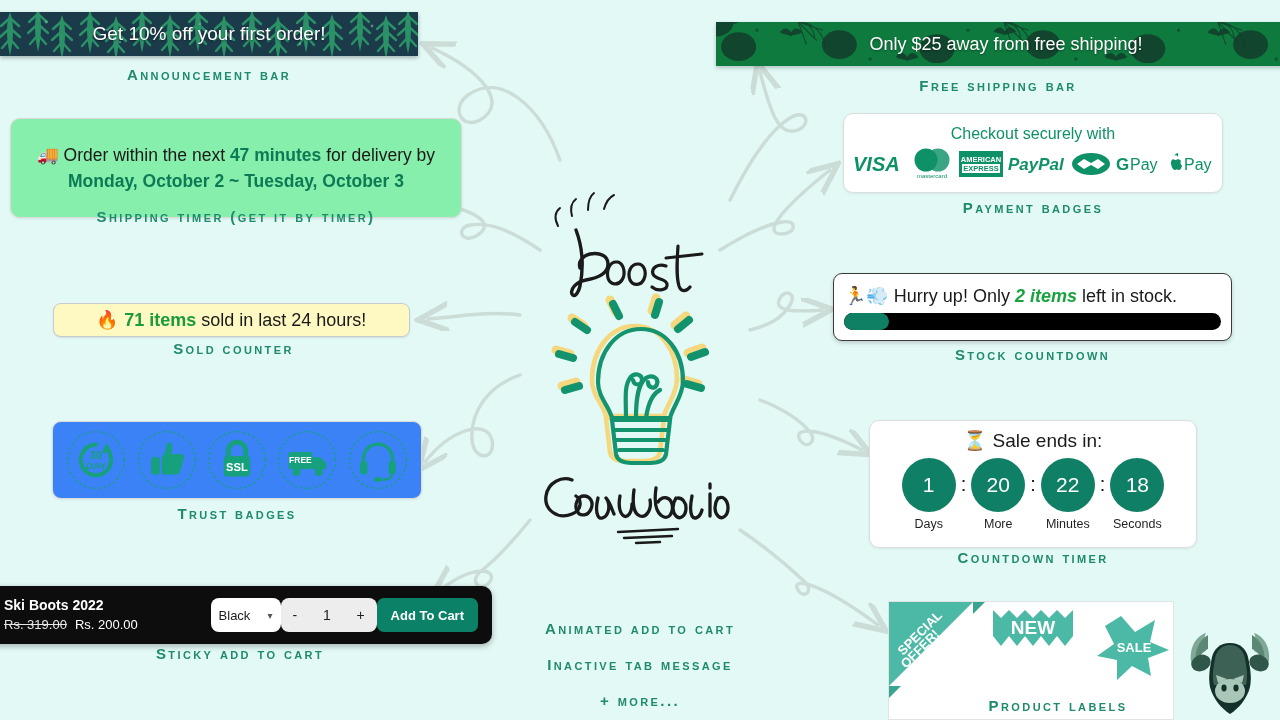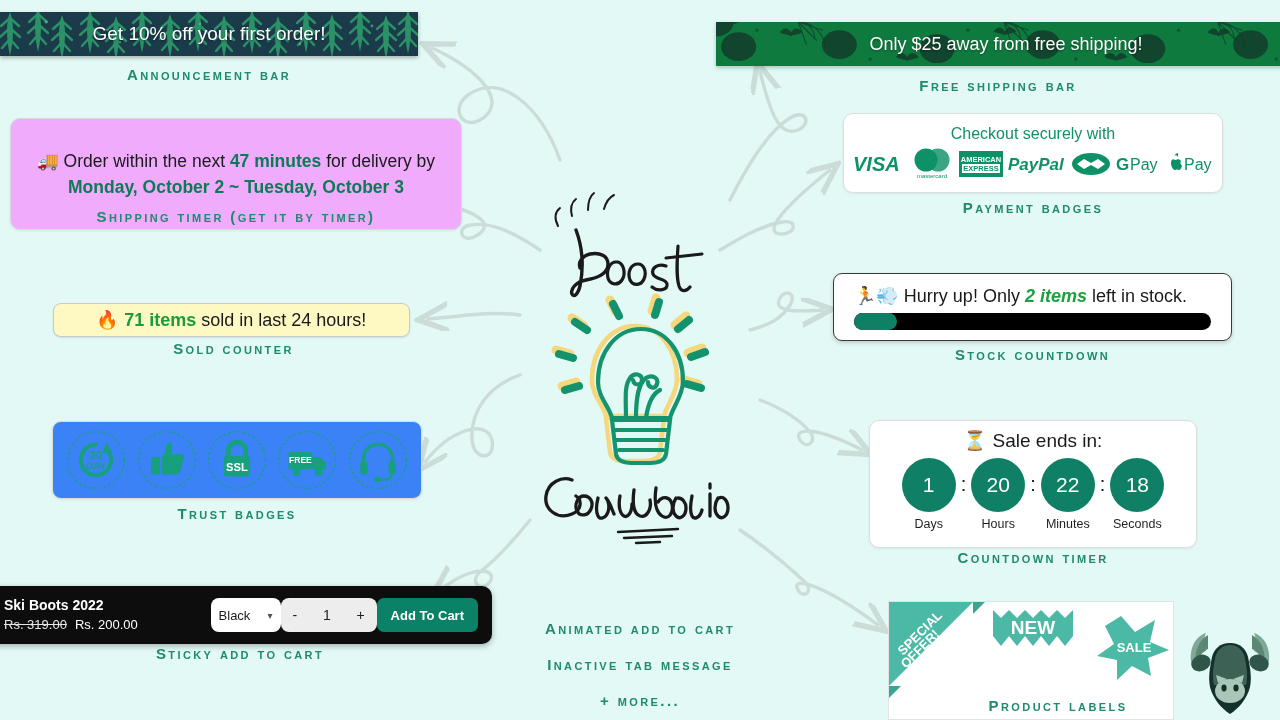--- a/index.html
+++ b/index.html
@@ -41,22 +41,22 @@
   #announce-bar .txt {
     position: relative; z-index: 2;
     color: #fff; font-size: 19px; font-weight: 400;
     text-shadow: 0 1px 2px rgba(0,0,0,.45);
   }
   #announce-cap { margin-top: 10px; }
 
   
   #ship-card {
     position: absolute; left: 10px; top: 118px;
-    width: 452px; height: 112px;
-    background: #f0abfc; border: 1px solid #d8dad9; border-radius: 10px;
+    width: 452px; height: 100px;
+    background: #86efac; border: 1px solid #d8dad9; border-radius: 10px;
     display: flex; flex-direction: column; align-items: center;
     justify-content: center; gap: 5px;
     box-shadow: 0 1px 3px rgba(0,0,0,.08);
   }
   #ship-line1 { font-size: 17.5px; color: #1a1a1a; white-space: nowrap; }
   #ship-line1 b { color: #0c7a54; font-weight: bold; }
   #ship-line2 { font-size: 17.5px; color: #0c7a54; font-weight: bold; white-space: nowrap; }
   #ship-cap { position: absolute; left: 10px; top: 208px; width: 452px; }
 
   
@@ -142,21 +142,21 @@
   #pay-title { color: #0f9167; font-size: 16px; }
   #pay-logos { display: flex; align-items: center; gap: 5px; margin-top: 2px; }
   #pay-cap { position: absolute; left: 843px; top: 199px; width: 380px; }
 
   
   #stock-card {
     position: absolute; left: 833px; top: 273px;
     width: 399px; height: 68px;
     background: #fff; border: 1.5px solid #3a3a3a; border-radius: 9px;
     display: flex; flex-direction: column; justify-content: center;
-    padding: 0 20px; gap: 6px;
+    padding: 0 10px; gap: 6px;
     box-shadow: 0 2px 4px rgba(0,0,0,.18);
   }
   #stock-text { font-size: 18px; color: #1a1a1a; white-space: nowrap; }
   #stock-text b { color: #18a33f; font-style: italic; font-weight: bold; }
   #stock-track {
     height: 17px; background: #000; border-radius: 9px; overflow: hidden; width: 100%;
   }
   #stock-fill { height: 100%; background: #0f8063; border-radius: 9px; }
   #stock-cap { position: absolute; left: 833px; top: 346px; width: 399px; }
 
@@ -457,21 +457,21 @@
       <span>Sale ends in:</span>
     </div>
     <div id="cd-row">
       <div class="cd-unit">
         <div class="cd-circle">1</div>
         <div class="cd-label">Days</div>
       </div>
       <div class="cd-colon">:</div>
       <div class="cd-unit">
         <div class="cd-circle">20</div>
-        <div class="cd-label">Hours</div>
+        <div class="cd-label">More</div>
       </div>
       <div class="cd-colon">:</div>
       <div class="cd-unit">
         <div class="cd-circle">22</div>
         <div class="cd-label">Minutes</div>
       </div>
       <div class="cd-colon">:</div>
       <div class="cd-unit">
         <div class="cd-circle">18</div>
         <div class="cd-label">Seconds</div>

